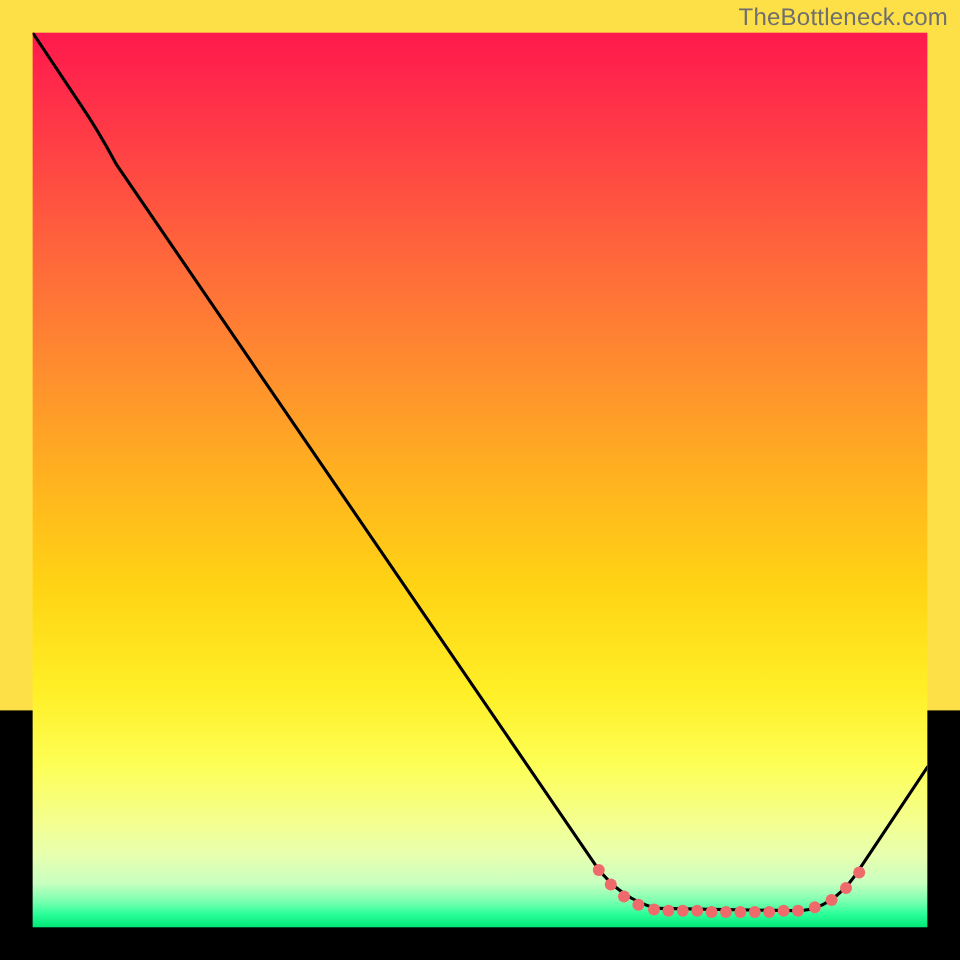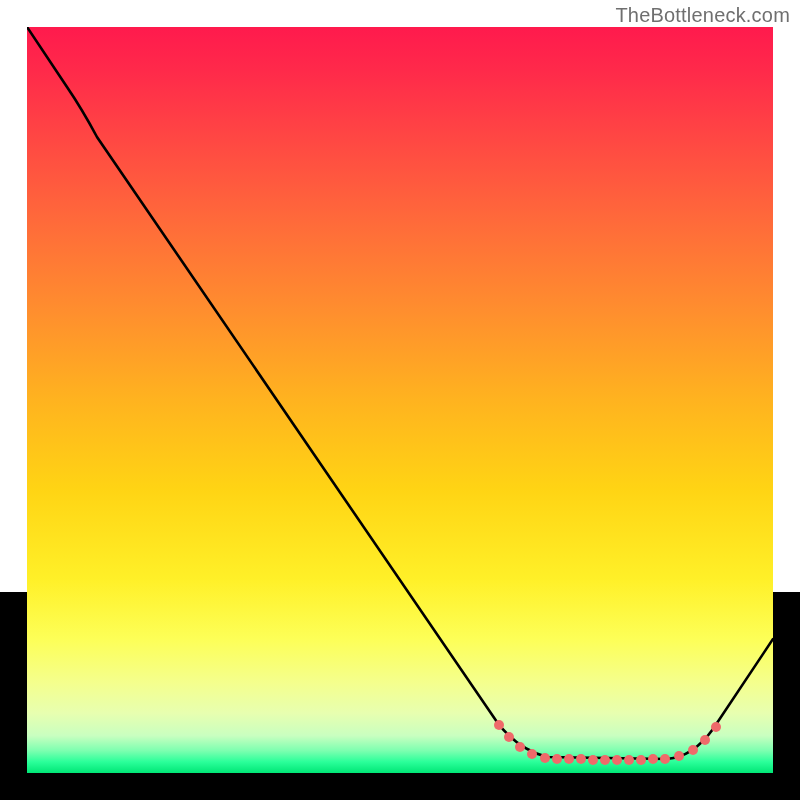--- a/index.html
+++ b/index.html
@@ -8,21 +8,21 @@
     width: 800px;
     height: 800px;
     background: #000;
     overflow: hidden;
     font-family: Arial, Helvetica, sans-serif;
   }
   .stage {
     position: relative;
     width: 800px;
     height: 592px;
-    background: #ffffff;
+    background: #fde047;
   }
   .plot {
     position: absolute;
     left: 27px;
     top: 27px;
     width: 746px;
     height: 746px;
     overflow: hidden;
   }
   .gradient {

